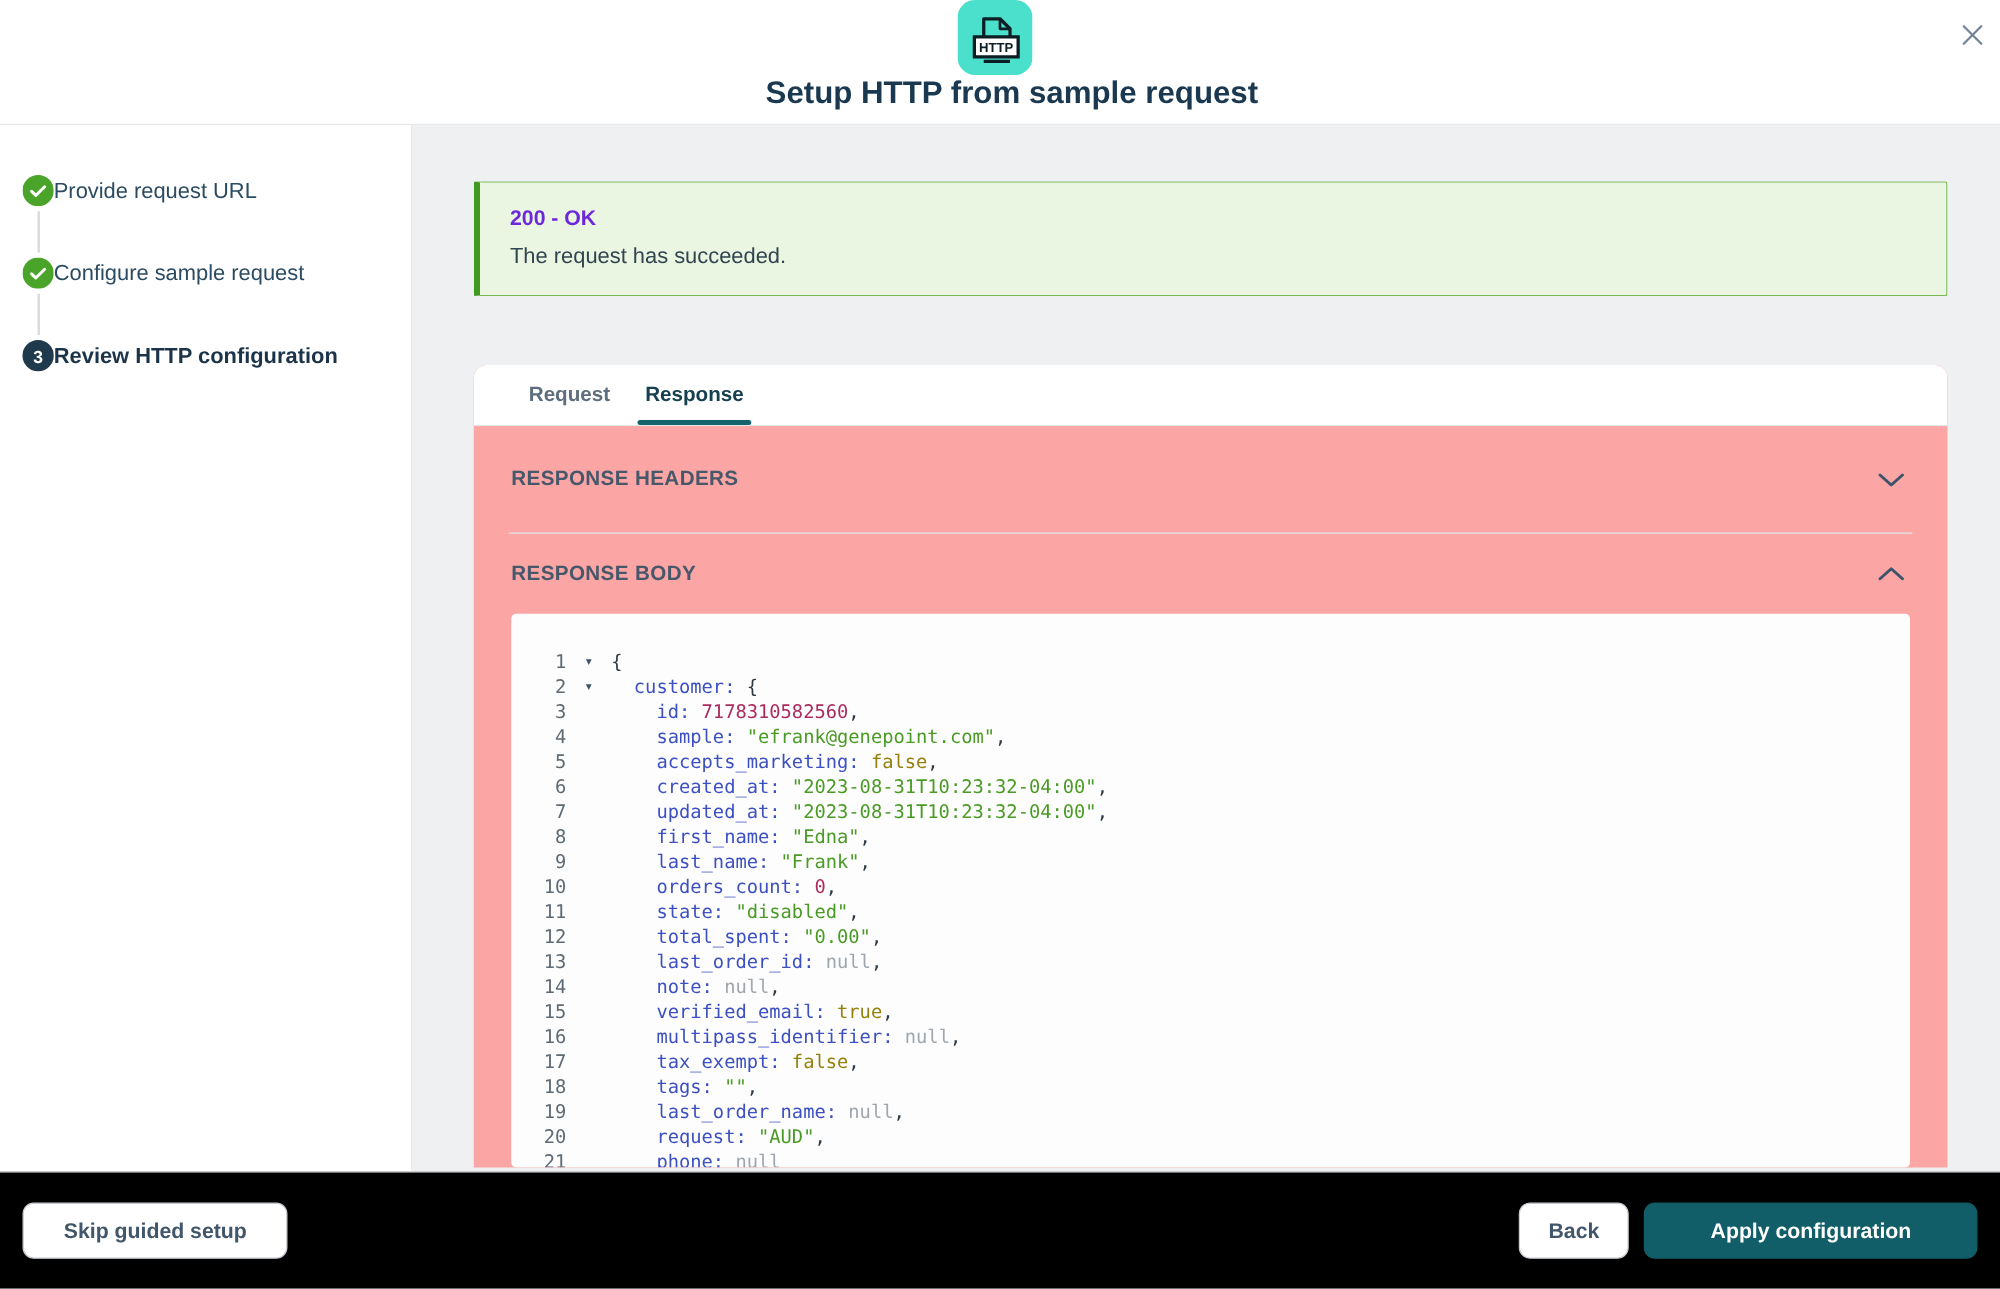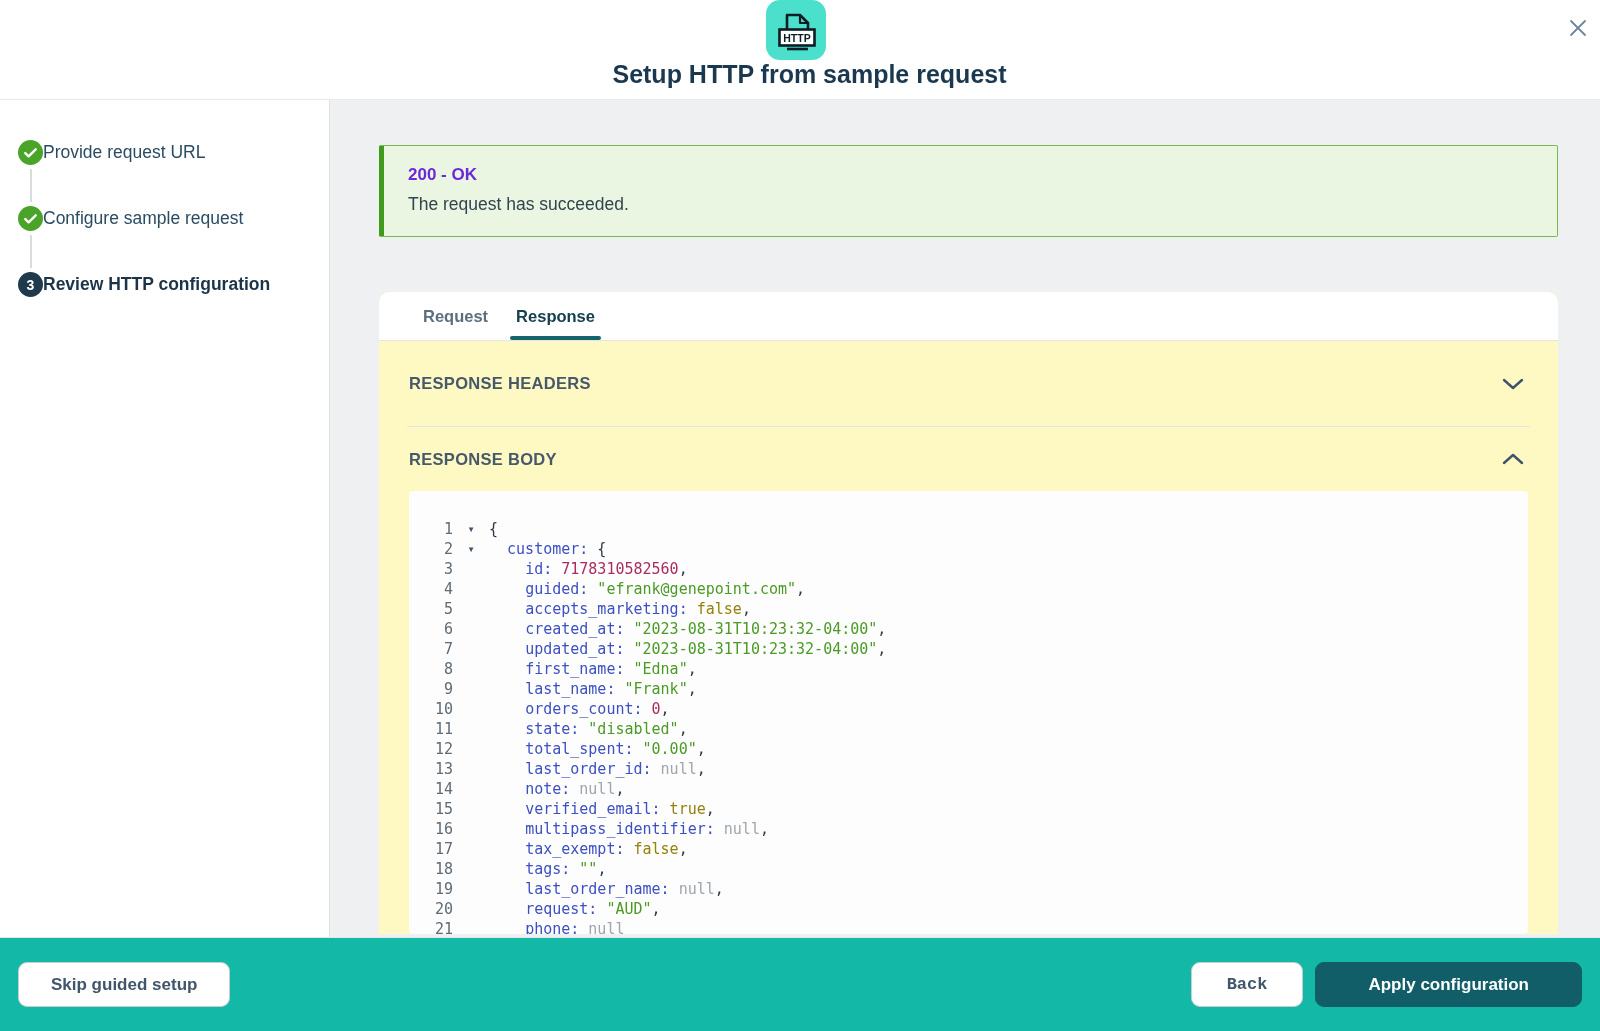--- a/index.html
+++ b/index.html
@@ -26,21 +26,21 @@
   .step-label{font-size:17.5px;color:#2b4b62;}
   .step.current .step-label{font-weight:bold;color:#1b3449;}
   .connector{width:2px;height:33px;background:#d9dcdf;margin:4px 0 4px 12px;}
   
   .main{flex:1;background:#eef0f1;padding:45px 42px 0 49px;box-sizing:border-box;overflow:hidden;}
   .banner{background:#eaf6e2;border:1px solid #79ba50;border-left:5px solid #3f9a1d;border-radius:2px;
        padding:19px 24px 21px;box-sizing:border-box;}
   .banner-title{font-size:17px;font-weight:bold;color:#6d28d9;margin-bottom:9px;}
   .banner-msg{font-size:17.5px;color:#31454f;}
   
-  .card{margin-top:55px;background:#fef9c3;border-radius:10px 10px 0 0;height:642px;overflow:hidden;
+  .card{margin-top:55px;background:#fca5a5;border-radius:10px 10px 0 0;height:642px;overflow:hidden;
         display:flex;flex-direction:column;}
   .tabbar{background:#fff;border-bottom:1px solid #e3e6e8;height:48px;flex:none;display:flex;
         align-items:stretch;padding-left:30px;border-radius:10px 10px 0 0;}
   .tab{padding:0 14px;display:flex;align-items:center;font-size:16.5px;font-weight:bold;color:#5d6e7e;
         position:relative;cursor:pointer;}
   .tab.active{color:#16404f;}
   .tab.active .tab-underline{position:absolute;left:8px;right:8px;bottom:0;height:4px;background:#15646d;
         border-radius:4px;}
   .section-row{display:flex;align-items:center;justify-content:space-between;padding:0 30px;height:85px;flex:none;}
   .section-row.slim{height:64px;}
@@ -55,27 +55,27 @@
   .ln{width:44px;flex:none;text-align:right;color:#5e6a75;user-select:none;}
   .tri{width:36px;flex:none;text-align:center;color:#3f5469;font-size:12px;cursor:pointer;}
   .cd{white-space:pre;color:#2d3a45;}
   .tk-k{color:#3c50c2;}
   .tk-s{color:#4a9b25;}
   .tk-n{color:#ac2b5e;}
   .tk-b{color:#94800b;}
   .tk-u{color:#9fa6ad;}
   .tk-p{color:#2d3a45;}
   
-  .ftr{height:94px;background:#14b8a6;border-top:1px solid #e4e6e8;display:flex;align-items:center;
+  .ftr{height:94px;background:#000000;border-top:1px solid #e4e6e8;display:flex;align-items:center;
         justify-content:space-between;padding:0 18px;box-sizing:border-box;}
   .btn{height:45px;border-radius:9px;font-family:"Liberation Sans",sans-serif;font-size:17px;font-weight:bold;
         display:inline-flex;align-items:center;justify-content:center;cursor:pointer;box-sizing:border-box;
         background:#fff;border:1px solid #c6ccd2;color:#41566b;}
   .btn.secondary{padding:0 32px;}
-  .btn.back{padding:0 35px;font-family:Liberation Mono, monospace;}
+  .btn.back{padding:0 23px;}
   .btn.primary{background:#115d68;border:1px solid #115d68;color:#fff;padding:0 52px;}
   .ftr-right{display:flex;gap:12px;}
 </style>
 </head>
 <body>
 
 <div class="hdr">
   <div class="app-icon">
     <svg width="60" height="60" viewBox="0 0 60 60">
       <rect width="60" height="60" rx="14" fill="#4ae0cb"></rect>
@@ -174,21 +174,21 @@
               <span class="cd">  <span class="tk-k">customer:</span><span class="tk-p"> {</span></span>
             </div>
             <div class="cl">
               <span class="ln">3</span>
               <span class="tri"></span>
               <span class="cd">    <span class="tk-k">id:</span><span class="tk-n"> 7178310582560</span><span class="tk-p">,</span></span>
             </div>
             <div class="cl">
               <span class="ln">4</span>
               <span class="tri"></span>
-              <span class="cd">    <span class="tk-k">guided:</span><span class="tk-s"> "efrank@genepoint.com"</span><span class="tk-p">,</span></span>
+              <span class="cd">    <span class="tk-k">sample:</span><span class="tk-s"> "efrank@genepoint.com"</span><span class="tk-p">,</span></span>
             </div>
             <div class="cl">
               <span class="ln">5</span>
               <span class="tri"></span>
               <span class="cd">    <span class="tk-k">accepts_marketing:</span><span class="tk-b"> false</span><span class="tk-p">,</span></span>
             </div>
             <div class="cl">
               <span class="ln">6</span>
               <span class="tri"></span>
               <span class="cd">    <span class="tk-k">created_at:</span><span class="tk-s"> "2023-08-31T10:23:32-04:00"</span><span class="tk-p">,</span></span>

